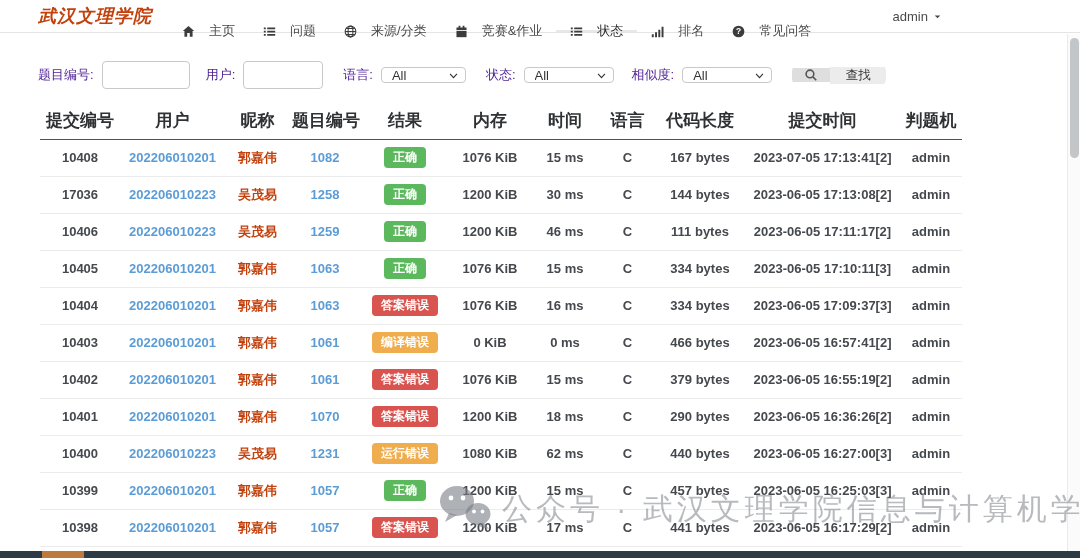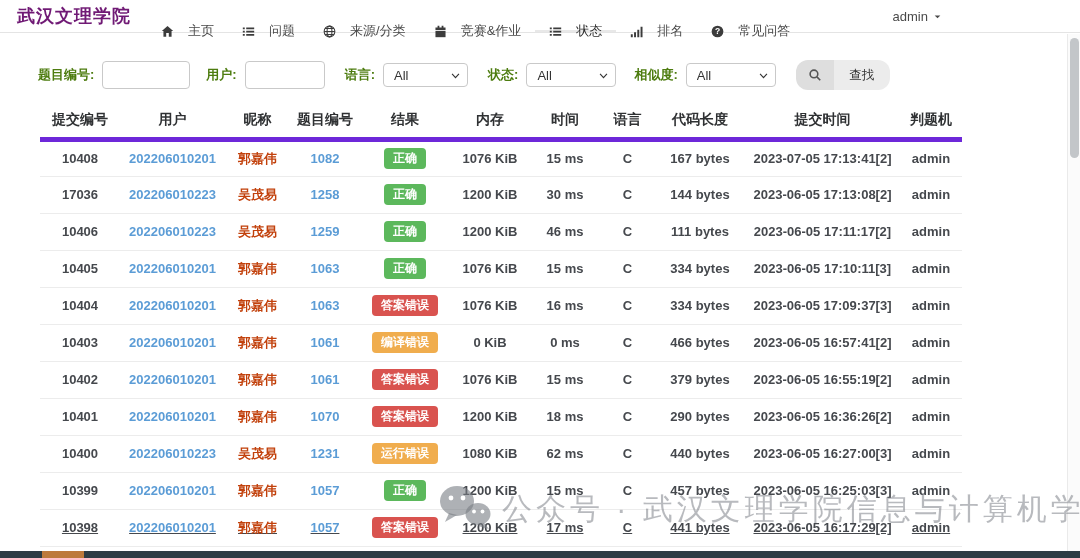--- a/index.html
+++ b/index.html
@@ -11,80 +11,80 @@
     position:relative; background:#fff;
     font-family:"Liberation Sans","DejaVu Sans",sans-serif;
     color:#45484d;
   }
   
   .navbar{
     display:flex; align-items:stretch; height:33px; background:#fff;
     border-bottom:1px solid #e4e4e4; position:relative; z-index:6;
   }
   .brand{
-    display:flex; align-items:center; margin-left:17px; margin-right:16px;
-    font-size:18px; font-weight:700; color:#701a75; letter-spacing:1px; cursor:pointer;
+    display:flex; align-items:center; margin-left:38px; margin-right:16px;
+    font-size:18px; font-weight:700; color:#c2410c; letter-spacing:1px; cursor:pointer;font-style:italic;
   }
   .nav-items{display:flex; align-items:stretch;}
   .nav-item{
     display:flex; align-items:center; gap:14px; padding:0 14px;
     font-size:13px; color:#4a4a4a; cursor:pointer; text-decoration:none;margin-top:30px;
   }
   .nav-item .icon{display:inline-flex; color:#3c3c3c;}
   .nav-item.active{background:#e8e8e8; color:#2b2b2b;}
   .nav-user{
     margin-left:auto; margin-right:138px; display:flex; align-items:center; gap:5px;
     font-size:13px; color:#4a4a4a; cursor:pointer;
   }
   
   .filters{
     display:flex; align-items:center; margin:27px 0 13px 38px;
     font-size:13px; position:relative; z-index:2;
   }
-  .flabel{font-weight:700; color:#4d7c0f;}
+  .flabel{font-weight:400; color:#4c1d95;}
   .filters input[type=text]{
     height:28px; border:1px solid #c9c9c9; border-radius:4px; margin-left:8px;
     padding:0 8px; font-size:13px; outline:none; background:#fff;
   }
   .inp-problem{width:88px;} .inp-user{width:80px;}
   .ml16{margin-left:16px;} .ml20{margin-left:20px;} .ml18{margin-left:18px;}
   .select-wrap{position:relative; margin-left:8px; display:inline-flex; align-items:center;}
   .select-wrap select{
-    appearance:none; -webkit-appearance:none; height:24px; border:1px solid #c9c9c9;
+    appearance:none; -webkit-appearance:none; height:16px; border:1px solid #c9c9c9;
     border-radius:4px; background:#fff; font-size:13px; color:#333; padding:0 24px 0 10px;
     outline:none; cursor:pointer;
   }
   .sel-lang{width:85px;} .sel-status{width:90px;} .sel-sim{width:90px;}
   .select-wrap .chev{
     position:absolute; right:7px; pointer-events:none; display:inline-flex; color:#333;
   }
   .search-group{
-    display:flex; margin-left:20px; height:30px; border-radius:12px; overflow:hidden; cursor:pointer;
+    display:flex; margin-left:20px; height:30px; border-radius:12px; overflow:hidden; cursor:pointer;align-items:center;
   }
   .search-group .icon-seg{
     width:38px; background:#dedede; display:flex; align-items:center; justify-content:center; color:#555;
     border:none; cursor:pointer;
   }
   .search-group .txt-seg{
     width:56px; background:#ececec; border:none; font-size:12.5px; color:#333;
     display:flex; align-items:center; justify-content:center; cursor:pointer;
     font-family:inherit;
   }
   
   table{border-collapse:collapse; table-layout:fixed; width:922px; margin-left:40px; position:relative; z-index:2;}
   thead th{
-    height:36px; font-size:14px; font-weight:700; color:#2f3133; text-align:center;
-    border-bottom:5px solid #6d28d9; padding:0 2px; overflow:hidden; white-space:nowrap;
+    height:36px; font-size:17px; font-weight:700; color:#2f3133; text-align:center;
+    border-bottom:1px solid #6d28d9; padding:0 2px; overflow:hidden; white-space:nowrap;
   }
   tbody td{
     height:37px; font-size:13px; font-weight:600; color:#45484d; text-align:center;
     padding:0 2px; overflow:hidden; white-space:nowrap;
   }
   tbody tr + tr td{border-top:1px solid #ececec;}
-  tbody tr:last-child td{border-bottom:1px solid #ececec;text-decoration:underline;}
+  tbody tr:last-child td{border-bottom:1px solid #ececec;}
   a.link{color:var(--link); text-decoration:none; font-weight:600; cursor:pointer;}
   .nickname{font-weight:700; color:#c2410c;text-align:right;}
   .badge{
     display:inline-block; padding:3px 9px; border-radius:4px; color:#fff;
     font-size:12px; font-weight:700; line-height:1.25;
   }
   .badge-success{background:var(--accepted);}
   .badge-danger{background:var(--danger);}
   .badge-warning{background:var(--warning);}
   

